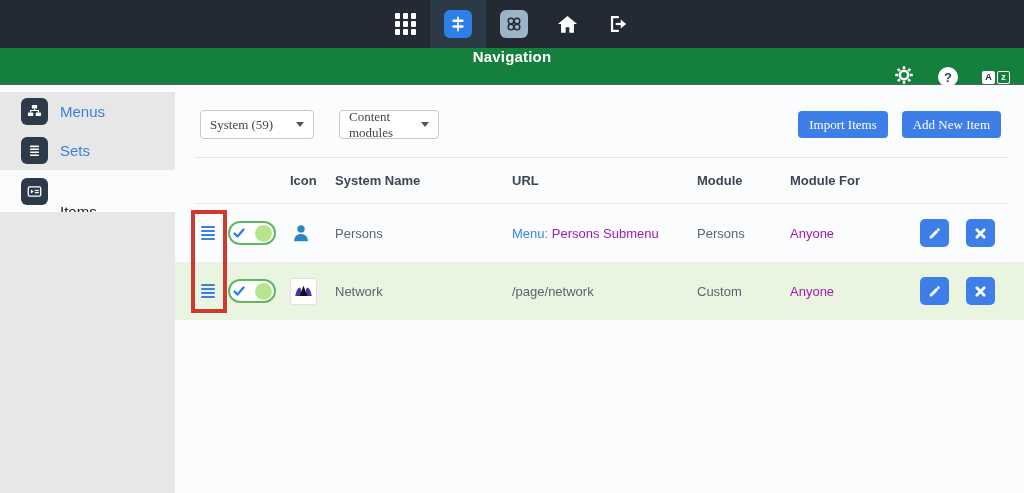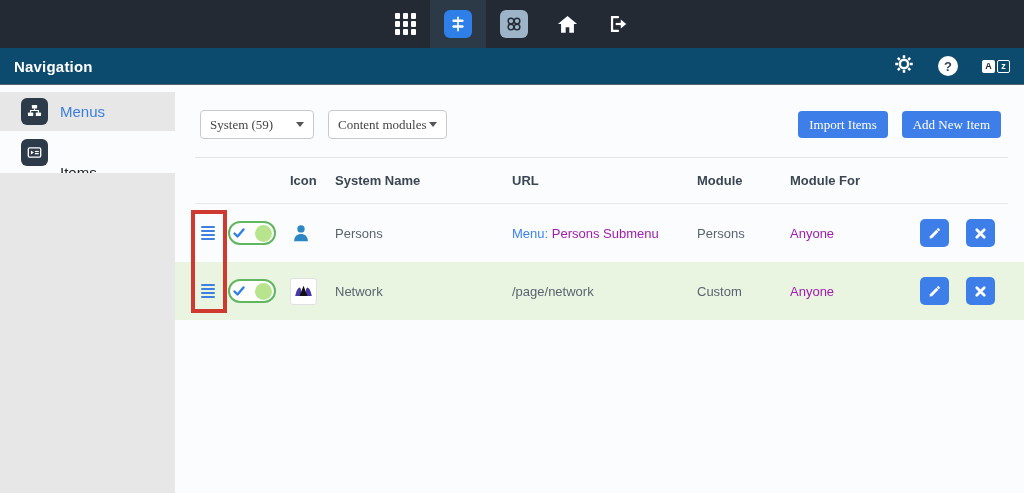--- a/index.html
+++ b/index.html
@@ -10,22 +10,22 @@
   .topbar { height:48px; background:#232a33; display:flex; align-items:center; justify-content:center; }
   .topbar-icons { display:flex; align-items:center; height:100%; }
   .tb-item { display:flex; align-items:center; justify-content:center; height:100%; padding:0 14px; cursor:pointer; }
   .tb-item.active { background:#2c3947; }
   .grid-icon { display:grid; grid-template-columns:repeat(3,5.5px); grid-template-rows:repeat(3,5.5px); gap:2.5px; }
   .grid-icon span { background:#fff; border-radius:1px; }
   .blue-tile { width:28px; height:28px; background:#2f7fe8; border-radius:6px; display:flex; align-items:center; justify-content:center; }
   .joomla-tile { width:28px; height:28px; background:#9db3c8; border-radius:6px; display:flex; align-items:center; justify-content:center; }
 
   
-  .titlebar { height:37px; background:#0c4a6e; border-bottom:1px solid #57636f;
-    display:flex; align-items:center; padding:0 14px; }
+  .titlebar { height:37px; background:#15803d; border-bottom:1px solid #57636f;
+    display:flex; align-items:center; padding:0 14px;flex-direction:column; }
   .page-title { color:#fff; font-size:15px; font-weight:bold; letter-spacing:.2px; }
   .titlebar-right { margin-left:auto; display:flex; align-items:center; gap:24px; }
   .help-circle { width:20px; height:20px; background:#fff; border-radius:50%;
     display:flex; align-items:center; justify-content:center; color:#334456; font-size:13px; font-weight:bold; }
   .lang-icon { display:flex; gap:2px; align-items:center; }
   .lang-box { width:13px; height:13px; display:flex; align-items:center; justify-content:center;
     font-size:9px; font-weight:bold; border-radius:2px; }
   .lang-a { background:#fff; color:#232a33; }
   .lang-z { border:1px solid #fff; color:#fff; text-decoration:overline; }
 
@@ -45,21 +45,21 @@
   .side-label.current { color:#222;margin-top:40px; }
 
   
   .main { flex:1; position:relative; background:#fbfcfd; }
   .controls { margin:25px 23px 0 25px; display:flex; align-items:center;font-family:Liberation Serif, serif; }
   .select { height:29px; background:#fff; border:1px solid #c6cacc; border-radius:4px;
     display:flex; align-items:center; padding:0 9px; font-size:13px; color:#444; cursor:pointer; }
   .select .caret { margin-left:auto; width:0; height:0; border-left:4px solid transparent;
     border-right:4px solid transparent; border-top:5px solid #555; }
   .select1 { width:114px; }
-  .select2 { width:119px; margin-left:14px; }
+  .select2 { width:100px; margin-left:25px; }
   .btns { margin-left:auto; display:flex; gap:14px; }
   .btn { height:27px; background:#3d7ee8; color:#fff; border:none; border-radius:4px;
     font-size:13px; padding:0 11px; font-family:inherit; cursor:pointer; }
 
   .sep1 { border-top:1px solid #e4e4e4; margin:18px 16px 0 20px; }
 
   .trow { display:flex; align-items:center; padding-left:18px; }
   .thead { height:45px; font-size:13px; font-weight:bold; color:#3b4654; }
   .thead .cell { font-weight:bold; }
   .sep2 { border-top:1px solid #e9e9e9; margin:0 16px 0 20px; }
@@ -181,20 +181,31 @@
         <span class="side-ico">
           <svg width="17" height="17" viewBox="0 0 26 26">
             <rect x="9" y="3" width="8" height="5.5" rx="1" fill="#fff"></rect>
             <path d="M13 8.5 V11.5 M7 14.5 V11.5 H19 V14.5" fill="none" stroke="#fff" stroke-width="1.8"></path>
             <rect x="3" y="14.5" width="8" height="5.5" rx="1" fill="#fff"></rect>
             <rect x="15" y="14.5" width="8" height="5.5" rx="1" fill="#fff"></rect>
           </svg>
         </span>
         <span class="side-label">Menus</span>
       </div>
+      <div class="side-item">
+        <span class="side-ico">
+          <svg width="17" height="17" viewBox="0 0 26 26">
+            <rect x="6" y="5.5" width="14" height="2.4" rx="1.2" fill="#fff"></rect>
+            <rect x="6" y="10" width="14" height="2.4" rx="1.2" fill="#fff"></rect>
+            <rect x="6" y="14.5" width="14" height="2.4" rx="1.2" fill="#fff"></rect>
+            <rect x="6" y="19" width="14" height="2.4" rx="1.2" fill="#fff"></rect>
+          </svg>
+        </span>
+        <span class="side-label">Sets</span>
+      </div>
     </div>
     <div class="side-item active-wrap">
       <span class="side-ico">
         <svg width="17" height="17" viewBox="0 0 26 26">
           <rect x="3.5" y="6" width="19" height="14" rx="2" fill="none" stroke="#fff" stroke-width="2"></rect>
           <polygon points="7.5,10 12,13 7.5,16" fill="#fff"></polygon>
           <rect x="13.5" y="10.5" width="6" height="1.9" fill="#fff"></rect>
           <rect x="13.5" y="13.8" width="6" height="1.9" fill="#fff"></rect>
         </svg>
       </span>

